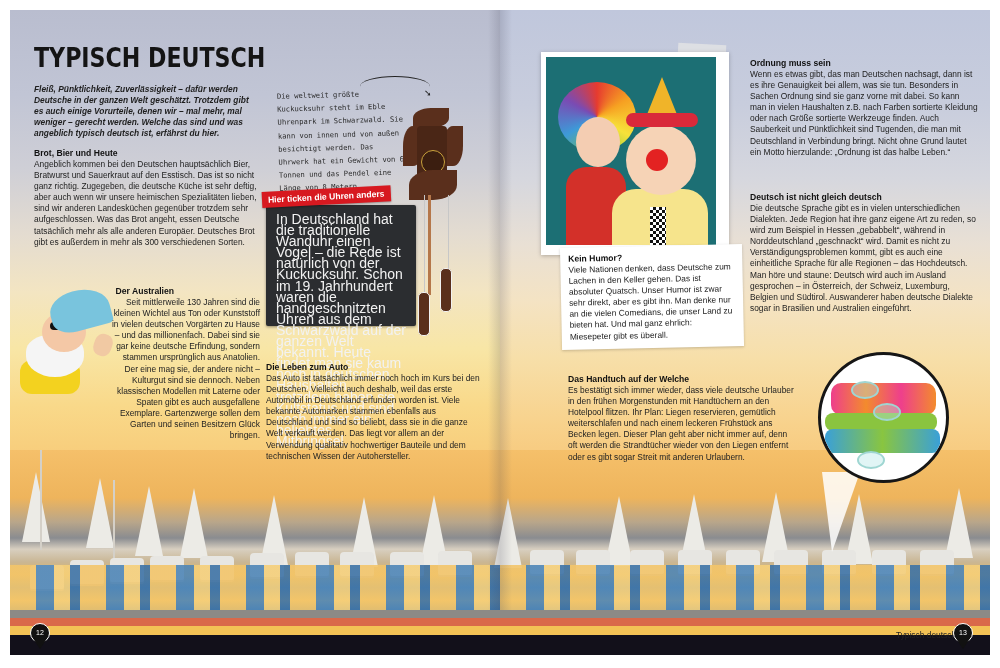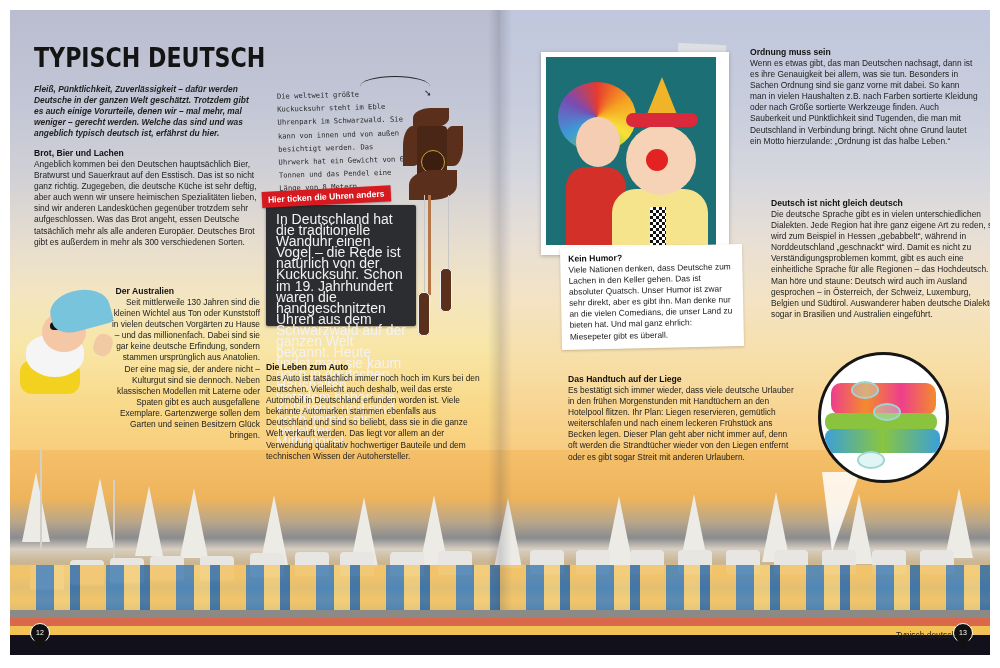--- a/index.html
+++ b/index.html
@@ -125,21 +125,21 @@
 
   <div class="stripe1"></div>
   <div class="stripe2"></div>
   <div class="stripe3"></div>
   <div class="bottom"></div>
 
   <div class="title" style="left:24px;top:32px;">TYPISCH DEUTSCH</div>
   <div class="intro" style="left:24px;top:74px;">Fleiß, Pünktlichkeit, Zuverlässigkeit – dafür werden Deutsche in der ganzen Welt geschätzt. Trotzdem gibt es auch einige Vorurteile, denen wir – mal mehr, mal weniger – gerecht werden. Welche das sind und was angeblich typisch deutsch ist, erfährst du hier.</div>
 
   <div class="block" style="left:24px;top:138px;width:226px;">
-    <div class="h">Brot, Bier und Lachen</div>
+    <div class="h">Brot, Bier und Heute</div>
     <div class="p">Angeblich kommen bei den Deutschen hauptsächlich Bier, Bratwurst und Sauerkraut auf den Esstisch. Das ist so nicht ganz richtig. Zugegeben, die deutsche Küche ist sehr deftig, aber auch wenn wir unsere heimischen Spezialitäten lieben, sind wir anderen Landesküchen gegenüber trotzdem sehr aufgeschlossen. Was das Brot angeht, essen Deutsche tatsächlich mehr als alle anderen Europäer. Deutsches Brot gibt es außerdem in mehr als 300 verschiedenen Sorten.</div>
   </div>
 
   <div class="gnome">
     <div class="gnome-shirt"></div>
     <div class="gnome-beard"></div>
     <div class="gnome-face"></div>
     <div class="gnome-glasses"></div>
     <div class="gnome-hat"></div>
     <div class="gnome-hand"></div>
@@ -192,32 +192,32 @@
       <div class="clown-nose"></div>
       <div class="tie"></div>
     </div>
   </div>
 
   <div class="humor-box" style="left:551px;top:236px;">
     <div class="h">Kein Humor?</div>
     <div class="p">Viele Nationen denken, dass Deutsche zum Lachen in den Keller gehen. Das ist absoluter Quatsch. Unser Humor ist zwar sehr direkt, aber es gibt ihn. Man denke nur an die vielen Comedians, die unser Land zu bieten hat. Und mal ganz ehrlich: Miesepeter gibt es überall.</div>
   </div>
 
-  <div class="block" style="left:740px;top:37px;width:228px;">
+  <div class="block" style="left:740px;top:48px;width:228px;">
     <div class="h">Ordnung muss sein</div>
     <div class="p">Wenn es etwas gibt, das man Deutschen nachsagt, dann ist es ihre Genauigkeit bei allem, was sie tun. Besonders in Sachen Ordnung sind sie ganz vorne mit dabei. So kann man in vielen Haushalten z.B. nach Farben sortierte Kleidung oder nach Größe sortierte Werkzeuge finden. Auch Sauberkeit und Pünktlichkeit sind Tugenden, die man mit Deutschland in Verbindung bringt. Nicht ohne Grund lautet ein Motto hierzulande: „Ordnung ist das halbe Leben.“</div>
   </div>
 
-  <div class="block" style="left:740px;top:188px;width:228px;margin-left:21px;">
+  <div class="block" style="left:740px;top:182px;width:228px;">
     <div class="h">Deutsch ist nicht gleich deutsch</div>
     <div class="p">Die deutsche Sprache gibt es in vielen unterschiedlichen Dialekten. Jede Region hat ihre ganz eigene Art zu reden, so wird zum Beispiel in Hessen „gebabbelt“, während in Norddeutschland „geschnackt“ wird. Damit es nicht zu Verständigungsproblemen kommt, gibt es auch eine einheitliche Sprache für alle Regionen – das Hochdeutsch. Man höre und staune: Deutsch wird auch im Ausland gesprochen – in Österreich, der Schweiz, Luxemburg, Belgien und Südtirol. Auswanderer haben deutsche Dialekte sogar in Brasilien und Australien eingeführt.</div>
   </div>
 
   <div class="block" style="left:558px;top:364px;width:230px;">
-    <div class="h">Das Handtuch auf der Liege</div>
+    <div class="h">Das Handtuch auf der Welche</div>
     <div class="p">Es bestätigt sich immer wieder, dass viele deutsche Urlauber in den frühen Morgenstunden mit Handtüchern an den Hotelpool flitzen. Ihr Plan: Liegen reservieren, gemütlich weiterschlafen und nach einem leckeren Frühstück ans Becken legen. Dieser Plan geht aber nicht immer auf, denn oft werden die Strandtücher wieder von den Liegen entfernt oder es gibt sogar Streit mit anderen Urlaubern.</div>
   </div>
 
   <div class="towel-tail" style="left:812px;top:462px;"></div>
   <div class="towel-circle" style="left:808px;top:342px;">
     <div class="towel1"></div>
     <div class="towel2"></div>
     <div class="towel3"></div>
     <div class="goggle" style="left:30px;top:26px;"></div>
     <div class="goggle" style="left:52px;top:48px;"></div>

